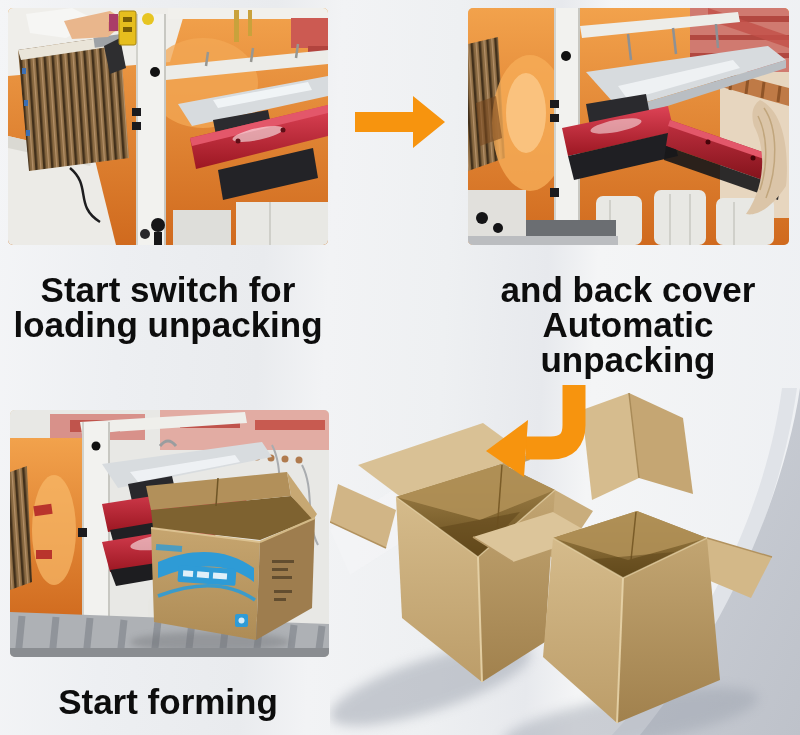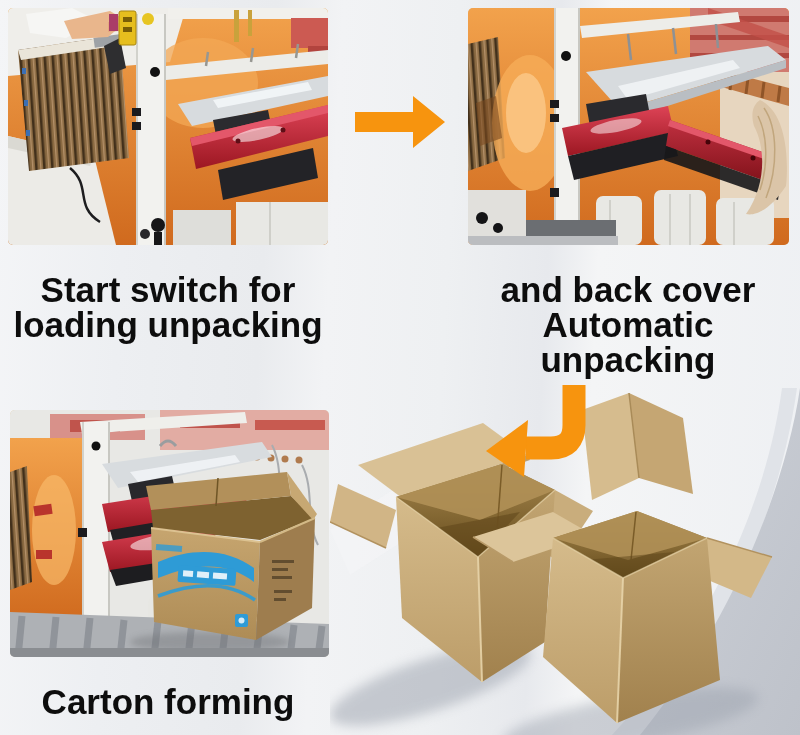--- a/index.html
+++ b/index.html
@@ -372,16 +372,16 @@
       <line x1="293" y1="198" x2="377" y2="158" stroke="#E2CD9F" stroke-width="1.5" opacity=".7"></line>
     </g>
   </svg>
 
   <svg id="arrow-elbow" viewBox="0 0 140 110" width="140" height="110">
     <path d="M114,10 L114,50 Q114,73 91,73 L66,73" fill="none" stroke="#F7940E" stroke-width="23"></path>
     <polygon points="68,45 26,76 64,102" fill="#F7940E"></polygon>
   </svg>
 
   <div class="caption" id="cap3">
-    <span>Carton forming</span>
+    <span>Start forming</span>
   </div>
 
 </div>
 
 </body></html>

